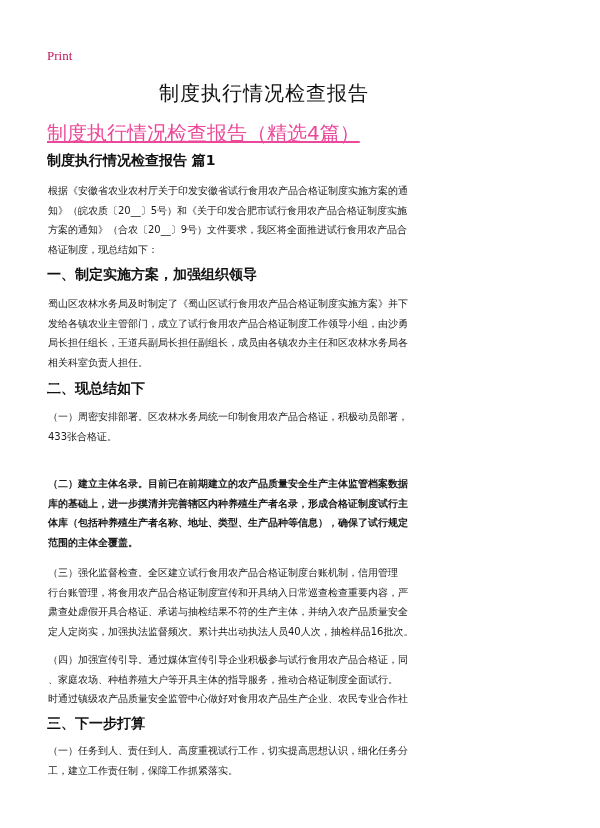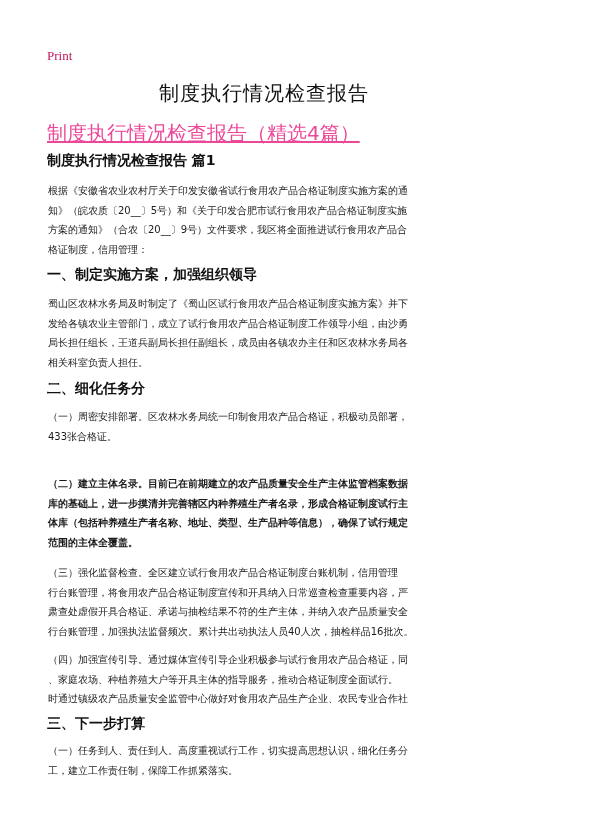--- a/index.html
+++ b/index.html
@@ -22,51 +22,51 @@
 <div class="title">制度执行情况检查报告</div>
 
 <div class="subtitle">制度执行情况检查报告（精选4篇）</div>
 
 <div class="h" style="top:152px;">制度执行情况检查报告 篇1</div>
 
 <div class="p" style="top:181px;">
   <span class="line">根据《安徽省农业农村厅关于印发安徽省试行食用农产品合格证制度实施方案的通</span>
   <span class="line">知》（皖农质〔20__〕5号）和《关于印发合肥市试行食用农产品合格证制度实施</span>
   <span class="line">方案的通知》（合农〔20__〕9号）文件要求，我区将全面推进试行食用农产品合</span>
-  <span class="line">格证制度，信用管理：</span>
+  <span class="line">格证制度，现总结如下：</span>
 </div>
 
 <div class="h" style="top:266px;">一、制定实施方案，加强组织领导</div>
 
 <div class="p" style="top:294px;">
   <span class="line">蜀山区农林水务局及时制定了《蜀山区试行食用农产品合格证制度实施方案》并下</span>
   <span class="line">发给各镇农业主管部门，成立了试行食用农产品合格证制度工作领导小组，由沙勇</span>
   <span class="line">局长担任组长，王道兵副局长担任副组长，成员由各镇农办主任和区农林水务局各</span>
   <span class="line">相关科室负责人担任。</span>
 </div>
 
-<div class="h" style="top:380px;">二、细化任务分</div>
+<div class="h" style="top:380px;">二、现总结如下</div>
 
 <div class="p" style="top:407px;">
   <span class="line">（一）周密安排部署。区农林水务局统一印制食用农产品合格证，积极动员部署，</span>
   <span class="line">433张合格证。</span>
 </div>
 
 <div class="p" style="top:474px;font-weight:bold;">
   <span class="line">（二）建立主体名录。目前已在前期建立的农产品质量安全生产主体监管档案数据</span>
   <span class="line">库的基础上，进一步摸清并完善辖区内种养殖生产者名录，形成合格证制度试行主</span>
   <span class="line">体库（包括种养殖生产者名称、地址、类型、生产品种等信息），确保了试行规定</span>
   <span class="line">范围的主体全覆盖。</span>
 </div>
 
 <div class="p" style="top:563px;">
   <span class="line">（三）强化监督检查。全区建立试行食用农产品合格证制度台账机制，信用管理</span>
   <span class="line">行台账管理，将食用农产品合格证制度宣传和开具纳入日常巡查检查重要内容，严</span>
   <span class="line">肃查处虚假开具合格证、承诺与抽检结果不符的生产主体，并纳入农产品质量安全</span>
-  <span class="line">行台账管理，加强执法监督频次。累计共出动执法人员40人次，抽检样品16批次。</span>
+  <span class="line">定人定岗实，加强执法监督频次。累计共出动执法人员40人次，抽检样品16批次。</span>
 </div>
 
 <div class="p" style="top:650px;">
   <span class="line">（四）加强宣传引导。通过媒体宣传引导企业积极参与试行食用农产品合格证，同</span>
   <span class="line">、家庭农场、种植养殖大户等开具主体的指导服务，推动合格证制度全面试行。</span>
   <span class="line">时通过镇级农产品质量安全监管中心做好对食用农产品生产企业、农民专业合作社</span>
 </div>
 
 <div class="h" style="top:715px;">三、下一步打算</div>
 

